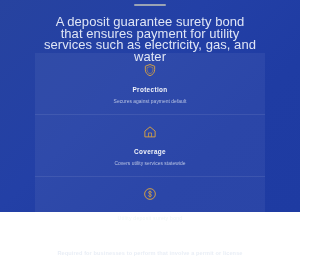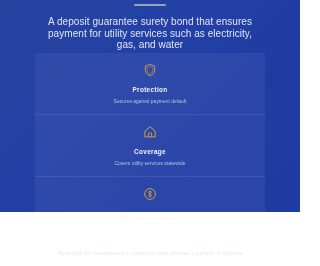--- a/index.html
+++ b/index.html
@@ -43,21 +43,21 @@
   }
 
   .hero-subtitle {
     position: absolute;
     left: 50%;
     top: 16px;
     transform: translateX(-50%);
     width: 212px;
     text-align: center;
     color: #dfe5f5;
-    font-size: 10px;
+    font-size: 13px;
     line-height: 11.5px;
     letter-spacing: 0.05px;
   }
 
   
   .cards {
     position: absolute;
     left: 35px;
     top: 53px;
     width: 230px;

